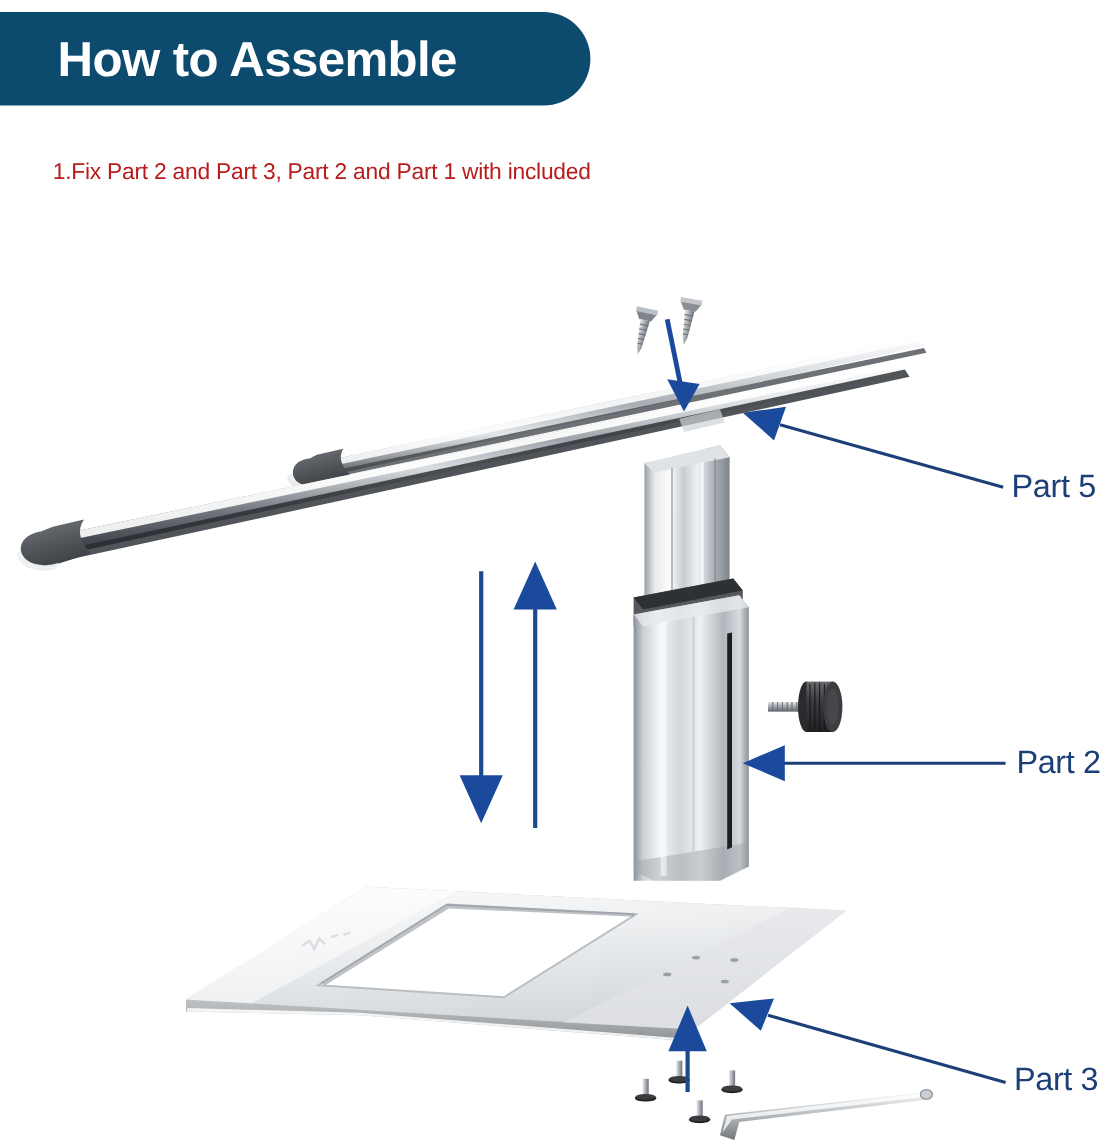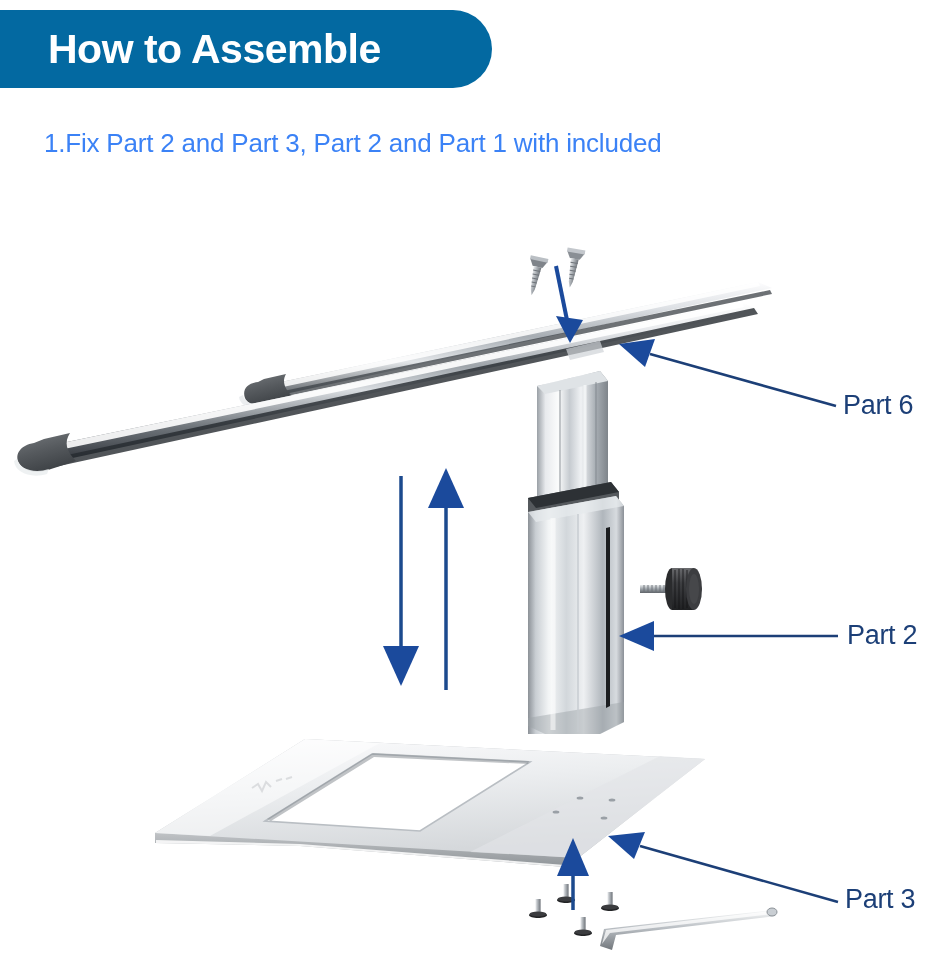--- a/index.html
+++ b/index.html
@@ -13,21 +13,21 @@
     overflow: hidden;
     font-family: "Liberation Sans", sans-serif;
     color: #111111;
   }
 
   
   #header-banner {
     position: absolute;
     left: 0px; top: 10px;
     width: 492px; height: 78px;
-    background: #0369a1;
+    background: #0c4a6e;
     border-top-right-radius: 39px;
     border-bottom-right-radius: 39px;
     display: flex;
     align-items: center;
   }
   #header-title {
     color: #ffffff;
     font-size: 41px;
     font-weight: bold;
     letter-spacing: -0.5px;
@@ -36,23 +36,23 @@
     white-space: nowrap;
   }
 
   
   #instructions {
     position: absolute;
     left: 44px; top: 126px;
     width: 850px;
   }
   .instr-line {
-    font-size: 26px;
+    font-size: 19px;
     line-height: 35px;
-    color: #3b82f6;
+    color: #b91c1c;
     white-space: nowrap;
     letter-spacing: -0.2px;
   }
   .instr-line.indent { padding-left: 22px; }
 
   
   #diagram {
     position: absolute;
     left: 0; top: 240px;
     width: 930px; height: 716px;
@@ -357,15 +357,15 @@
     <path d="M 619,396 L 654,381 L 654,411 Z" fill="#1b4a9c"></path>
   </g>
 
   <g>
     <line x1="838" y1="662" x2="640" y2="606" stroke="#1c3f77" stroke-width="2.6"></line>
     <path d="M 608,596 L 645,592 L 634,619 Z" fill="#1b4a9c"></path>
   </g>
 </svg>
 </div>
 
-<div class="part-label" id="part-1-label">Part 6</div>
+<div class="part-label" id="part-1-label">Part 5</div>
 <div class="part-label" id="part-2-label">Part 2</div>
 <div class="part-label" id="part-3-label">Part 3</div>
 
 </body></html>

